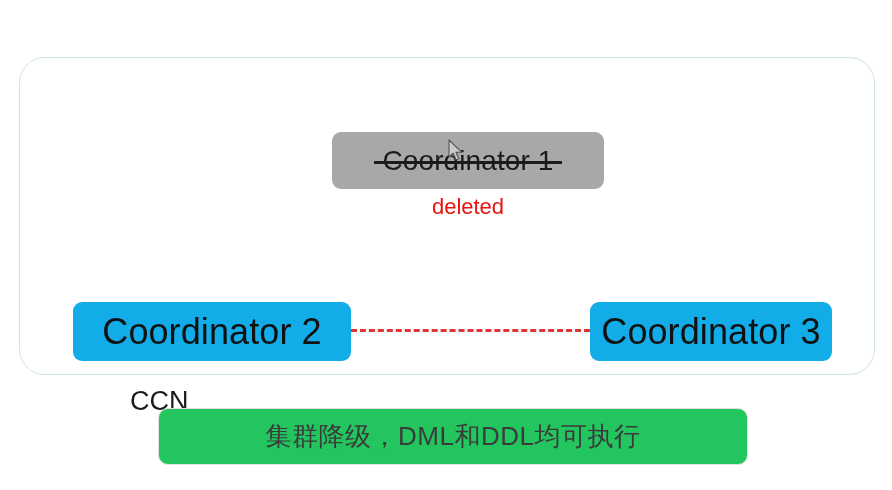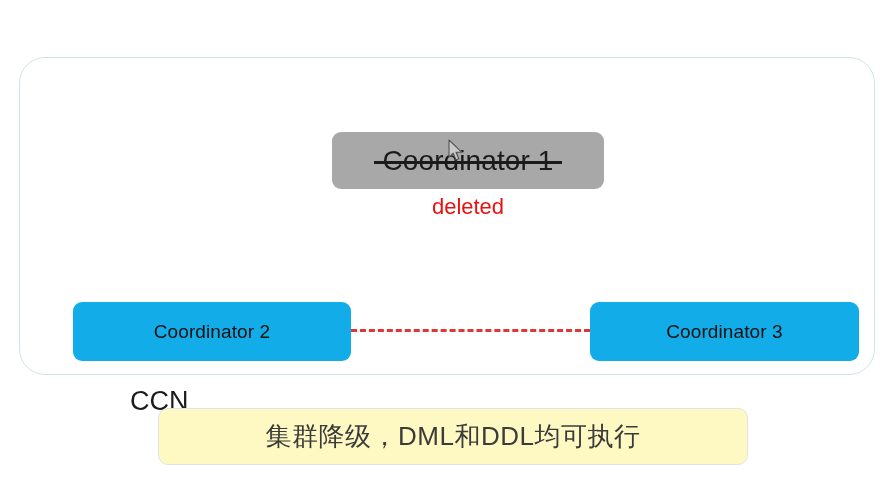--- a/index.html
+++ b/index.html
@@ -32,21 +32,21 @@
   }
 
   
   .node {
     position: absolute;
     box-sizing: border-box;
     display: flex;
     align-items: center;
     justify-content: center;
     border-radius: 9px;
-    font-size: 19px;
+    font-size: 36px;
     font-weight: 400;
     color: #111111;
     white-space: nowrap;
     letter-spacing: 0.1px;
   }
   .node-deleted {
     left: 312px;
     top: 74px;
     width: 272px;
     height: 57px;
@@ -72,21 +72,21 @@
     height: 59px;
   }
   .node-c2 {
     left: 53px;
     top: 244px;
     width: 278px;
   }
   .node-c3 {
     left: 570px;
     top: 244px;
-    width: 269px;
+    width: 242px;
   }
 
   
   .connector {
     position: absolute;
     left: 331px;
     top: 271px;
     width: 239px;
     height: 4px;
     border-top: 3.4px dashed #e03636;
@@ -118,21 +118,21 @@
   
   .caption-box {
     position: absolute;
     left: 158px;
     top: 408px;
     width: 590px;
     height: 57px;
     box-sizing: border-box;
     border: 1.4px solid #e2e2e2;
     border-radius: 10px;
-    background: #fef9c3;
+    background: #22c55e;
     display: flex;
     align-items: center;
     justify-content: center;
   }
   .caption-text {
     font-size: 26px;
     color: #3b3b3b;
     letter-spacing: 0.5px;
     white-space: nowrap;
   }

